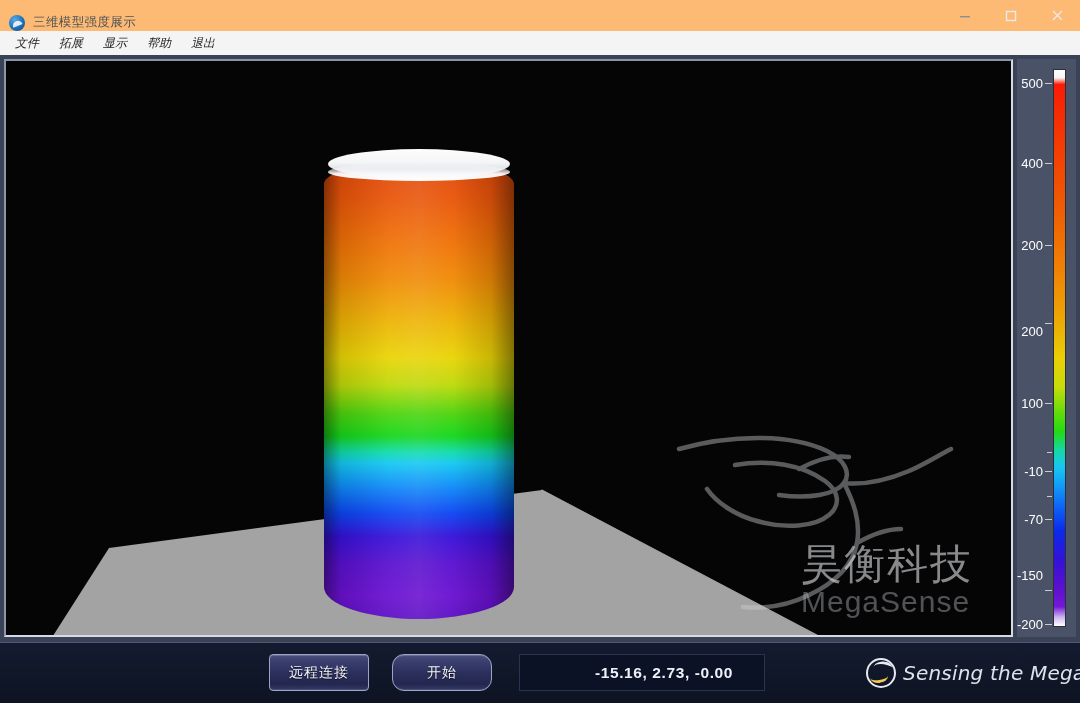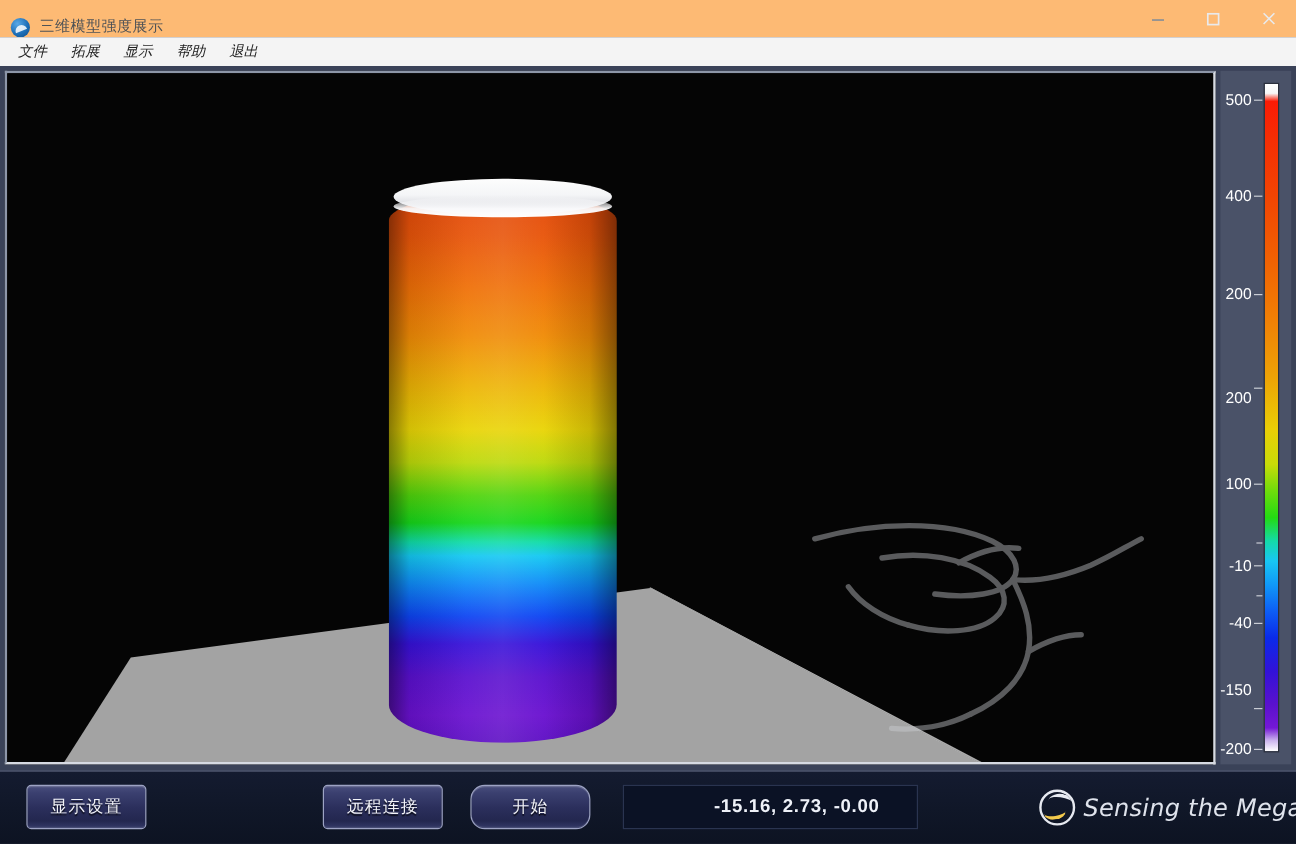--- a/index.html
+++ b/index.html
@@ -294,20 +294,24 @@
             <path d="M205,58 C224,60 246,56 270,46 C288,38 300,30 312,24"></path>
             <path d="M205,58 C214,76 222,96 218,118 C214,140 196,158 170,170"></path>
             <path d="M170,170 C150,180 126,184 104,182"></path>
             <path d="M160,44 C178,34 196,30 210,32"></path>
             <path d="M96,40 C130,34 164,40 186,56 C200,66 202,80 190,90 C176,102 146,104 118,96"></path>
             <path d="M118,96 C96,90 78,78 68,64"></path>
             <path d="M218,118 C232,110 248,104 262,104"></path>
           </g>
         </svg>
 
+        <div class="wm-text">
+          <div class="wm-cn">昊衡科技</div>
+          <div class="wm-en">MegaSense</div>
+        </div>
 
         <div class="cyl">
           <div class="cyl-body"></div>
           <div class="cyl-cap"></div>
           <div class="cyl-cap-shade"></div>
         </div>
 
       </div>
     </div>
 
@@ -330,34 +334,31 @@
       <div class="cb-label" style="top:344px">100</div>
 
       <div class="cb-tick" style="top:393px;width:5px"></div>
 
       <div class="cb-tick" style="top:412px"></div>
       <div class="cb-label" style="top:412px">-10</div>
 
       <div class="cb-tick" style="top:437px;width:5px"></div>
 
       <div class="cb-tick" style="top:460px"></div>
-      <div class="cb-label" style="top:460px">-40</div>
+      <div class="cb-label" style="top:460px">-70</div>
 
       <div class="cb-tick" style="top:531px"></div>
       <div class="cb-label" style="top:516px">-150</div>
 
       <div class="cb-tick" style="top:565px"></div>
       <div class="cb-label" style="top:565px">-200</div>
     </div>
 
     <div class="toolbar">
 
-      <div class="tbtn b1">
-        <span>显示设置</span>
-      </div>
       <div class="tbtn b3">
         <span>远程连接</span>
       </div>
       <div class="tbtn b4">
         <span>开始</span>
       </div>
 
       <div class="valbox v1">-15.16, 2.73, -0.00</div>
 
       <div class="brand">

